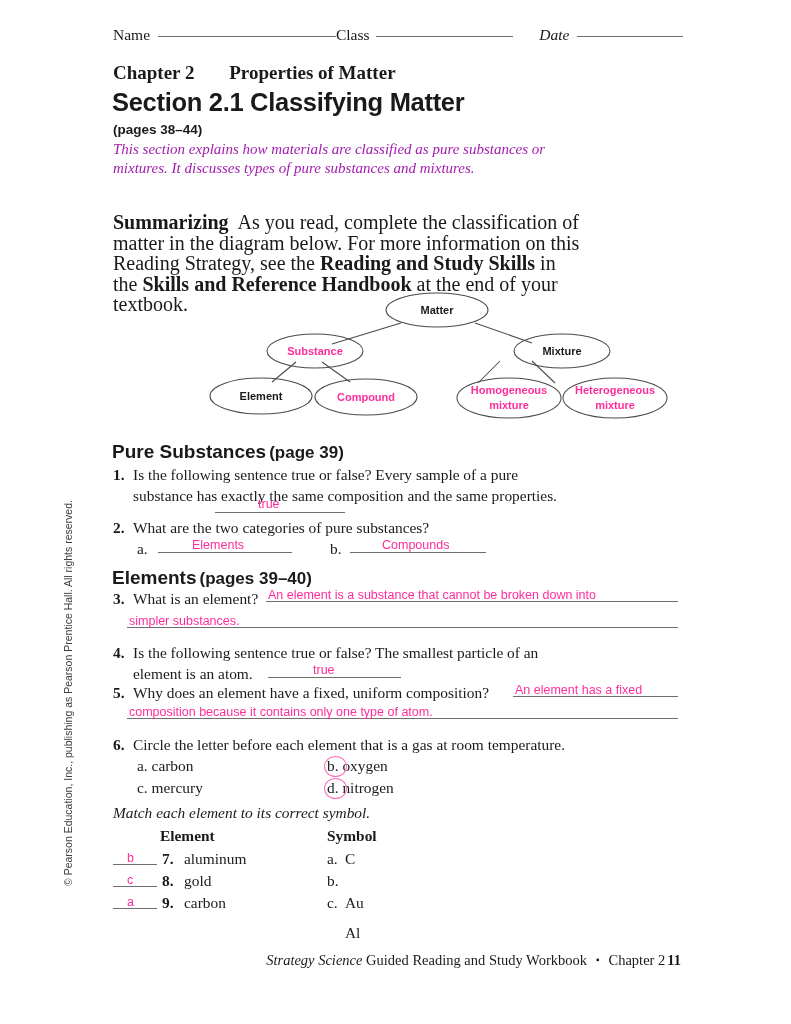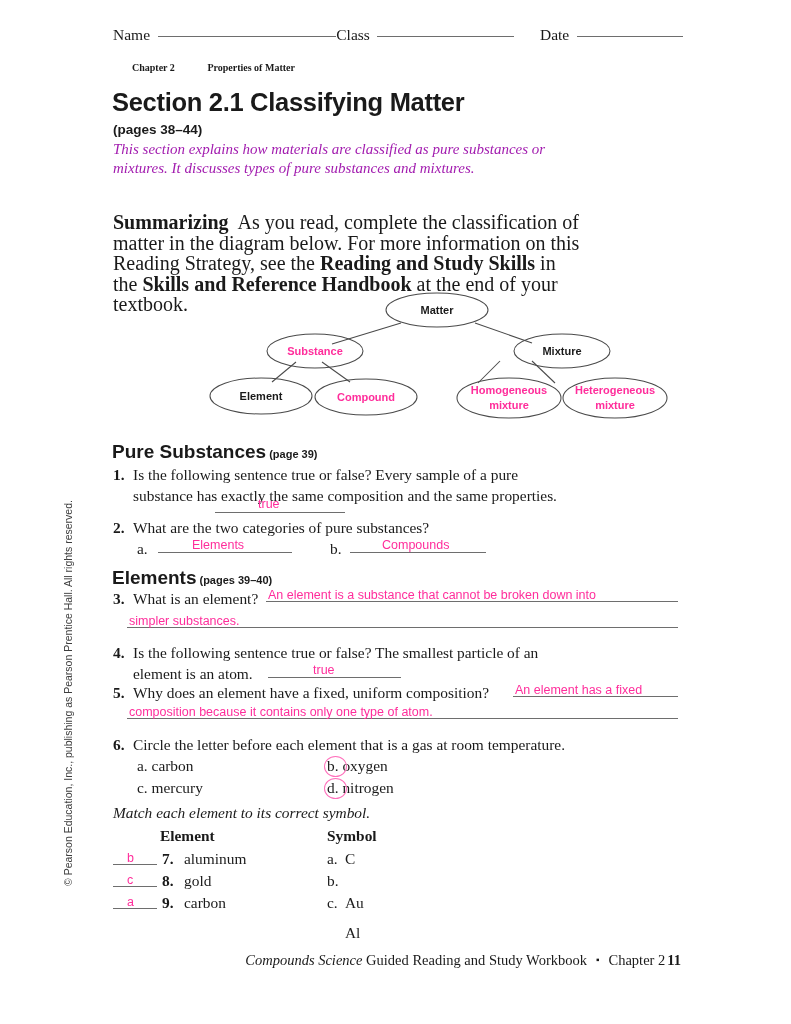--- a/index.html
+++ b/index.html
@@ -9,23 +9,23 @@
 
   
   .hdr{position:absolute;left:113px;top:26px;width:570px;height:22px;
        font-size:15.5px;display:flex;align-items:baseline;}
   .hdr .lbl{white-space:nowrap;}
   .rule{border-bottom:1.3px solid #6e6e6e;display:inline-block;position:relative;top:-3px;}
   .r1{width:182px;margin-left:8px;}
   .r2{width:140px;margin-left:7px;}
   .r3{width:108px;margin-left:8px;}
   .sp-class{}
-  .sp-date{margin-left:26px;}
-
-  .chapline{position:absolute;left:113px;top:62px;font-size:10px;font-weight:700;margin-left:19px;}
+  .sp-date{margin-left:26px;font-style:italic;}
+
+  .chapline{position:absolute;left:113px;top:62px;font-size:19px;font-weight:700;}
   .chapline .cnum{margin-right:30px;}
 
   .sect-title{position:absolute;left:112px;top:88px;font-family:"Liberation Sans",sans-serif;
               font-weight:700;font-size:25.5px;letter-spacing:-.3px;}
   .pages-sub{position:absolute;left:113px;top:122px;font-family:"Liberation Sans",sans-serif;
              font-weight:700;font-size:13.5px;}
   .blurb{position:absolute;left:113px;top:140px;width:470px;font-style:italic;
          font-size:15px;line-height:19px;color:#a21caf;}
 
   .rs-head{position:absolute;left:112px;top:186px;font-family:"Liberation Sans",sans-serif;
@@ -39,21 +39,21 @@
   .diagram svg{display:block;}
   .node-txt{font-family:"Liberation Sans Narrow","Liberation Sans",sans-serif;
             font-size:11px;font-weight:700;text-anchor:middle;}
   .blk{fill:#1a1a1a;}
   .pnk{fill:#FF2D9B;}
   .ell{fill:none;stroke:#4a4a4a;stroke-width:1.05;}
   .lnk{stroke:#4a4a4a;stroke-width:1.05;fill:none;}
 
   
   .sec-h{position:absolute;font-family:"Liberation Sans",sans-serif;font-weight:700;font-size:19px;}
-  .sec-h .pg{font-size:11px;margin-left:3px;}
+  .sec-h .pg{font-size:17px;margin-left:3px;}
 
   
   .q{position:absolute;font-size:15.4px;line-height:20.5px;}
   .q .num{position:absolute;left:0;font-weight:700;}
   .q .body{display:block;margin-left:20px;}
   .ital{font-style:italic;}
 
   
   .ansline{position:absolute;border-bottom:1.25px solid #6e6e6e;}
   
@@ -268,18 +268,18 @@
       <div class="ansline" style="left:113px;top:908px;width:44px;"></div>
       <div class="hw" style="left:127px;top:895px;">a</div>
       <div style="position:absolute;left:162px;top:894px;font-weight:700;">9.</div>
       <div style="position:absolute;left:184px;top:894px;">carbon</div>
       <div style="position:absolute;left:327px;top:894px;">c.</div>
       <div style="position:absolute;left:345px;top:894px;">Au</div>
     </div>
   </div>
 
   <div class="footer">
-    <span class="it">Compounds Science</span><span> Guided Reading and Study Workbook</span><span class="sq">▪</span><span>Chapter 2</span><span class="pn">11</span>
+    <span class="it">Strategy Science</span><span> Guided Reading and Study Workbook</span><span class="sq">▪</span><span>Chapter 2</span><span class="pn">11</span>
   </div>
 
   <div class="copy">© Pearson Education, Inc., publishing as Pearson Prentice Hall. All rights reserved.</div>
 
 </div>
 
 </body></html>

